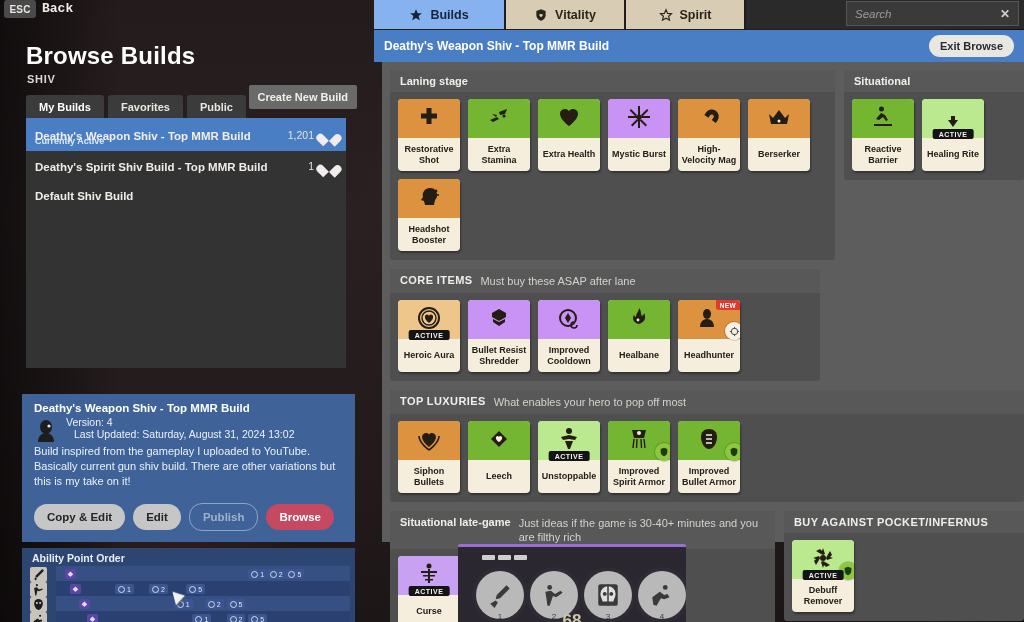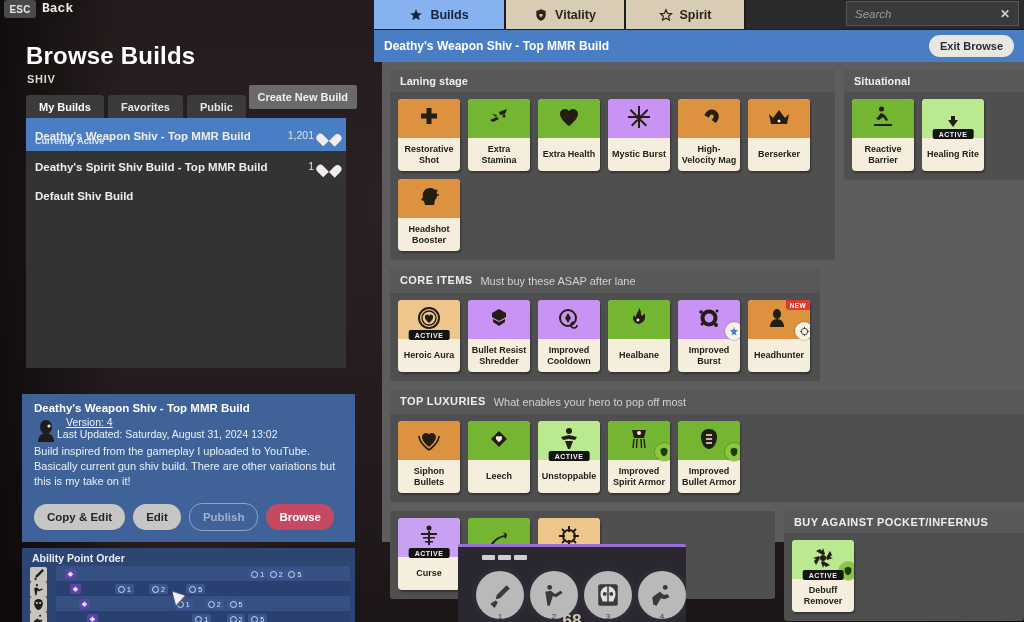--- a/index.html
+++ b/index.html
@@ -51,22 +51,22 @@
   .heart{width:15px;height:14px;position:relative;display:inline-block;}
   .heart:before,.heart:after{content:"";position:absolute;top:1px;width:7.5px;height:12px;
     background:#f3ecec;border-radius:7.5px 7.5px 0 0;}
   .heart:before{left:7.5px;transform:rotate(45deg);transform-origin:0 100%;}
   .heart:after{left:0;transform:rotate(-45deg);transform-origin:100% 100%;}
 
   
   #detail{position:absolute;left:22px;top:394px;width:333px;height:148px;background:#3f6298;}
   #detail .dt{position:absolute;left:12px;top:8px;font-size:11.5px;font-weight:bold;color:#ffffff;}
   #dav{position:absolute;left:12px;top:24px;width:24px;height:24px;}
-  #detail .dver{position:absolute;left:44px;top:22px;font-size:10.5px;color:#ecf1f8;text-decoration:underline;}
-  #detail .dupd{position:absolute;left:35px;top:34px;font-size:10.5px;color:#ecf1f8;}
+  #detail .dver{position:absolute;left:44px;top:22px;font-size:10.5px;color:#ecf1f8;}
+  #detail .dupd{position:absolute;left:52px;top:34px;font-size:10.5px;color:#ecf1f8;}
   #detail .ddesc{position:absolute;left:12px;top:50px;width:310px;font-size:11px;
     line-height:15px;color:#eaf0f7;}
   #detail .btns{position:absolute;left:12px;top:109px;display:flex;gap:8px;align-items:center;}
   .dbtn{font-size:11.5px;font-weight:bold;padding:7px 13px;border-radius:13px;}
   .dbtn.grey{background:#c6c6c6;color:#22252a;text-align:center;}
   .dbtn.ghost{background:transparent;border:1px solid #8fa5c4;color:#9fb2cc;}
   .dbtn.red{background:#c54a61;color:#ffffff;}
 
   
   #apo{position:absolute;left:22px;top:548px;width:333px;height:74px;background:#2d4571;overflow:hidden;}
@@ -463,37 +463,20 @@
             </div>
             <div class="card t-green">
               <div class="top">
                 <span><svg width="26" height="24" viewBox="0 0 24 24" fill="#241d12">
                     <path d="M12 2c3 4 1 5 3 8 2-1 2-3 2-3 2 3 2 9-5 11-6-1-7-6-5-9 1 2 2 2 2 2 0-4 3-5 3-9z"></path>
                     <circle cx="11" cy="14" r="1.4" fill="#f5eedd"></circle>
                   </svg></span>
               </div>
               <div class="lbl">Healbane</div>
             </div>
-            <div class="card t-purple">
-              <div class="top">
-                <span><svg width="26" height="24" viewBox="0 0 24 24" fill="#241d12">
-                    <circle cx="12" cy="12" r="6.5" fill="none" stroke="#241d12" stroke-width="4"></circle>
-                    <circle cx="4" cy="6" r="1.8"></circle>
-                    <circle cx="20" cy="5" r="1.4"></circle>
-                    <circle cx="19" cy="19" r="2"></circle>
-                    <circle cx="5" cy="18" r="1.5"></circle>
-                  </svg></span>
-                <span class="mini">
-                  <svg width="10" height="10" viewBox="0 0 24 24" fill="#4a7ec4">
-                    <path d="M12 1l2 8 8 1-6 5 2 8-6-4-6 4 2-8-6-5 8-1z"></path>
-                  </svg>
-                </span>
-              </div>
-              <div class="lbl">Improved Burst</div>
-            </div>
             <div class="card t-orange">
               <div class="top">
                 <span><svg width="26" height="24" viewBox="0 0 24 24" fill="#241d12">
                     <ellipse cx="10" cy="8" rx="4" ry="5"></ellipse>
                     <path d="M3 21c0-5 3-8 7-8s7 3 7 8z"></path>
                     <path d="M2 5l3 1M2 9l3-.5"></path>
                   </svg></span>
                 <span class="badge-new">NEW</span>
                 <span class="mini">
                   <svg width="11" height="11" viewBox="0 0 24 24" fill="none" stroke="#3a3a3a" stroke-width="2">
@@ -573,20 +556,24 @@
                 </span>
               </div>
               <div class="lbl">Improved Bullet Armor</div>
             </div>
           </div>
         </div>
       </div>
       <div class="row2">
         <div class="col-main" style="max-width:385px">
           <div class="grp">
+            <div class="grphead">
+              <span class="gh">Situational late-game</span>
+              <span class="gd">Just ideas if the game is 30-40+ minutes and you are filthy rich</span>
+            </div>
             <div class="items">
               <div class="card t-lpurple">
                 <div class="top">
                   <span><svg width="26" height="24" viewBox="0 0 24 24" fill="#241d12">
                       <circle cx="12" cy="4" r="2.5"></circle>
                       <path d="M11 7h2v14h-2z"></path>
                       <path d="M4 9h16v2H4z"></path>
                       <path d="M6 13h12v1.6H6z"></path>
                       <path d="M8 17h8v1.4H8z"></path>
                     </svg></span>

